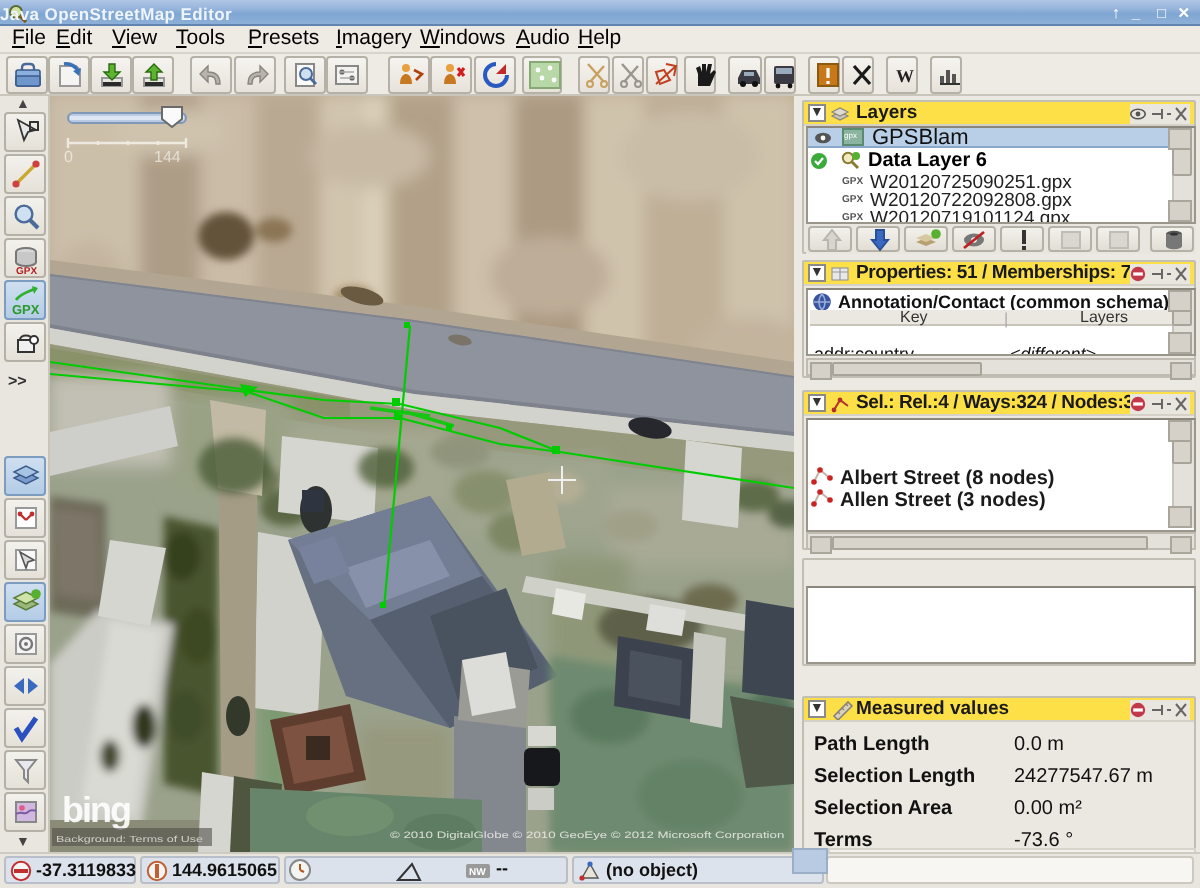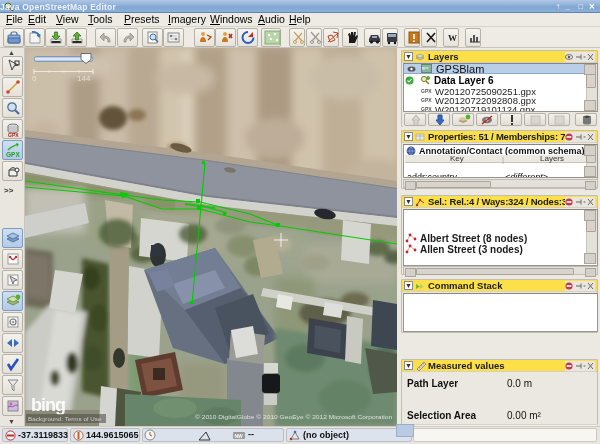--- a/index.html
+++ b/index.html
@@ -729,57 +729,43 @@
         <div class="vsb" style="position:absolute;right:0;top:0;height:54px">
             <div class="th" style="height:12px"></div>
           </div>
       </div>
       <div class="hsb" style="position:absolute;left:1px;top:70px;width:195px">
           <div class="th" style="width:158px"></div>
         </div>
     </div>
 
     <div class="pan" style="top:231px;height:54px">
-      <div class="phead">
-          <span class="cb">▼</span>
-          <svg style="position:absolute;left:13px;top:1px" width="11" height="10" viewBox="0 0 11 10">
-            <path d="M1 8V3l4 2.5z" fill="#8ab030"></path>
-            <path d="M5 8V3l4 2.5z" fill="#b8d060"></path>
-          </svg>
-          <span class="ttl">Command Stack</span>
-        <svg class="hic" width="30" height="10" viewBox="0 0 30 10">
-            <circle cx="4" cy="5" r="3.6" fill="#c23a4a"></circle>
-            <rect x="1.6" y="4.2" width="4.8" height="1.6" fill="#fff"></rect>
-            <path d="M11 5h5M16 2.5v5" stroke="#666" stroke-width="1"></path>
-            <path d="M18.5 5h2" stroke="#666"></path>
-            <path d="M23 2l5 6M28 2l-5 6" stroke="#666" stroke-width="1"></path>
-          </svg>
-      </div>
       <div class="white" style="position:absolute;left:1px;top:13px;width:195px;height:39px"></div>
     </div>
 
-    <div class="pan" style="top:311px;height:81px">
+    <div class="pan" style="top:300px;height:81px">
       <div class="phead">
           <span class="cb">▼</span>
           <svg style="position:absolute;left:13px;top:0" width="12" height="11" viewBox="0 0 12 11">
             <path d="M2 9L9 2l2 2-7 7z" fill="#d8d0c0" stroke="#8a8270" stroke-width=".8"></path>
             <path d="M4 7l1 1M6 5l1 1M8 3l1 1" stroke="#8a8270" stroke-width=".6"></path>
           </svg>
           <span class="ttl">Measured values</span>
         <svg class="hic" width="30" height="10" viewBox="0 0 30 10">
             <circle cx="4" cy="5" r="3.6" fill="#c23a4a"></circle>
             <rect x="1.6" y="4.2" width="4.8" height="1.6" fill="#fff"></rect>
             <path d="M11 5h5M16 2.5v5" stroke="#666" stroke-width="1"></path>
             <path d="M18.5 5h2" stroke="#666"></path>
             <path d="M23 2l5 6M28 2l-5 6" stroke="#666" stroke-width="1"></path>
           </svg>
       </div>
-      <div class="mrow" style="top:18px"><b>Path Layer</b><span>0.0 m</span></div>
+      <div class="mrow" style="top:18px"><b>Path Length</b><span>0.0 m</span></div>
+      <div class="mrow" style="top:34px"><b>Selection Length</b><span>24277547.67 m</span></div>
       <div class="mrow" style="top:50px"><b>Selection Area</b><span>0.00 m²</span></div>
-      <div class="mrow" style="top:66px"><b>Value</b><span>-73.6 °</span></div>
+      <div class="mrow" style="top:66px"><b>Terms</b><span>-73.6 °</span></div>
     </div>
     <div style="position:absolute;left:-4px;top:376px;width:18px;height:13px;background:#b9cbe2;border:1px solid #9aaec8;z-index:6"></div>
     <div style="position:absolute;left:14px;top:376px;width:184px;height:12px;background:#f4f2ee;border:1px solid #d8d4cc"></div>
   </div>
   <div id="status">
     <div class="sfield" style="left:2px;width:66px">
         <svg style="position:absolute;left:2px;top:1px" width="11" height="11" viewBox="0 0 11 11">
           <circle cx="5.5" cy="5.5" r="4.6" fill="#f4f4f4" stroke="#c03030"></circle>
           <path d="M2 5.5h7" stroke="#c03030" stroke-width="2"></path>
         </svg>

